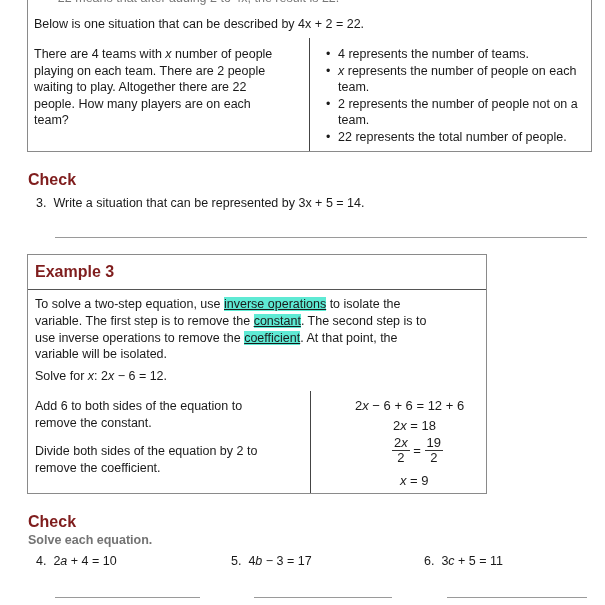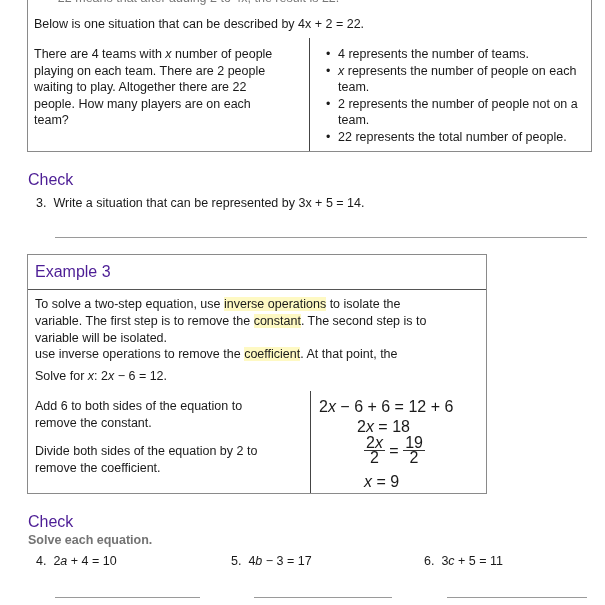--- a/index.html
+++ b/index.html
@@ -1,29 +1,29 @@
 <!DOCTYPE html>
 <html><head>
 <meta charset="utf-8">
 <style>
   html, body { margin:0; padding:0; background:#ffffff; }
   body { width:605px; height:605px; position:relative; overflow:hidden;
          font-family:"Liberation Sans", sans-serif; color:#1a1a1a; font-size:12.5px; }
   .box { position:absolute; border:1.5px solid #8a8a8a; box-sizing:border-box; background:#fff; }
   .line { position:absolute; line-height:17px; white-space:nowrap; }
   i.v { font-style:italic; }
-  .hl { background:#fef9c3; }
-  .heading { position:absolute; font-weight:normal; font-size:16px; color:#4c1d95; }
+  .hl { background:#5eead4;text-decoration:underline; }
+  .heading { position:absolute; font-weight:bold; font-size:16px; color:#7f1d1d; }
   .sub { position:absolute; font-weight:bold; font-size:12.5px; color:#737373; }
   .answer { position:absolute; height:0; border-top:1.2px solid #9a9a9a; }
   .vdiv { position:absolute; width:0; border-left:1.2px solid #444; }
   ul.bullets { list-style:none; margin:0; padding:0; }
   ul.bullets li { position:relative; padding-left:12px; line-height:16.5px; }
   ul.bullets li::before { content:"•"; position:absolute; left:0; top:0; }
-  .math { position:absolute; font-size:16px; white-space:nowrap; }
+  .math { position:absolute; font-size:13px; white-space:nowrap;margin-left:36px; }
   .frac { display:inline-flex; flex-direction:column; align-items:center; vertical-align:middle; line-height:14px; }
   .frac .num { border-bottom:1px solid #333; padding:0 2px; }
 </style>
 </head>
 <body>
 
 <div class="box" style="left:27px; top:-5px; width:565px; height:157px;">
   <div class="line" style="left:22px; top:-6px; color:#777;">• 22 means that after adding 2 to 4x, the result is 22.</div>
   <div class="line" style="left:6px; top:20px;">
     <span>Below is one situation that can be described by </span><span>4x + 2 = 22.</span>
@@ -49,36 +49,36 @@
   <span>3.</span>&nbsp; <span>Write a situation that can be represented by 3x + 5 = 14.</span>
 </div>
 <div class="answer" style="left:55px; top:237px; width:532px;"></div>
 
 <div class="box" style="left:27px; top:254px; width:460px; height:240px;">
   <div class="heading" style="left:7px; top:8px;">Example 3</div>
   <div style="position:absolute; left:0; top:34px; width:100%; border-top:1.5px solid #555;"></div>
   <div style="position:absolute; left:7px; top:41px; line-height:16.8px; white-space:nowrap;">
     <div><span>To solve a two-step equation, use </span><span class="hl">inverse operations</span><span> to isolate the</span></div>
     <div><span>variable. The first step is to remove the </span><span class="hl">constant</span><span>. The second step is to</span></div>
+    <div><span>use inverse operations to remove the </span><span class="hl">coefficient</span><span>. At that point, the</span></div>
     <div>variable will be isolated.</div>
-    <div><span>use inverse operations to remove the </span><span class="hl">coefficient</span><span>. At that point, the</span></div>
   </div>
   <div class="line" style="left:7px; top:113px;">Solve for <i class="v">x</i>: 2<i class="v">x</i> − 6 = 12.</div>
   <div class="vdiv" style="left:282px; top:136px; height:102px;"></div>
   <div style="position:absolute; left:7px; top:143px; line-height:16.5px;">
     <div>Add 6 to both sides of the equation to</div>
     <div>remove the constant.</div>
   </div>
   <div style="position:absolute; left:7px; top:188px; line-height:16.5px;">
     <div>Divide both sides of the equation by 2 to</div>
     <div>remove the coefficient.</div>
   </div>
   <div class="math" style="left:291px; top:143px;">2<i class="v">x</i> − 6 + 6 = 12 + 6</div>
   <div class="math" style="left:329px; top:163px;">2<i class="v">x</i> = 18</div>
-  <div class="math" style="left:336px; top:181px;">
+  <div class="math" style="left:328px; top:181px;">
     <span class="frac">
         <span class="num">2<i class="v">x</i></span>
         <span>2</span>
       </span>
     <span style="vertical-align:middle;">=</span>
     <span class="frac">
         <span class="num">19</span>
         <span>2</span>
       </span>
   </div>

